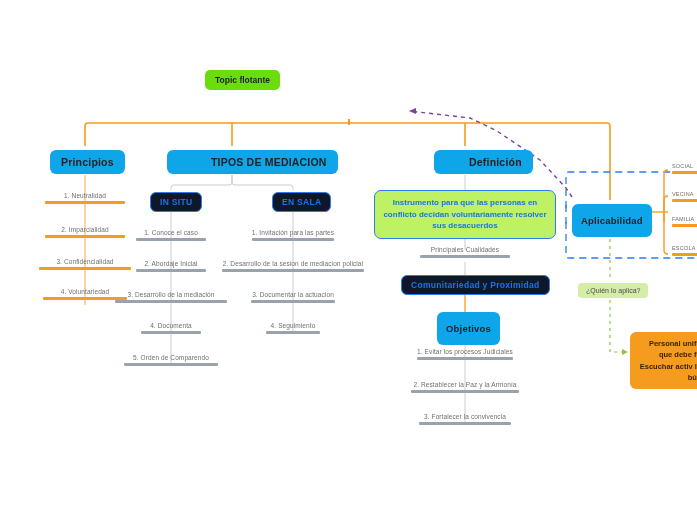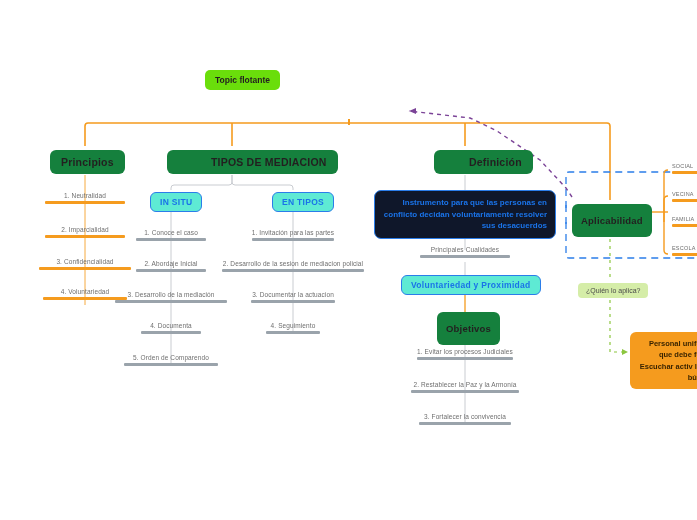--- a/index.html
+++ b/index.html
@@ -38,21 +38,21 @@
     font-size: 11px;
     font-weight: bold;
     border-radius: 7px;
     padding: 7px 13px;
     letter-spacing: .2px;
     box-shadow: 0 1px 2px rgba(0,0,0,.18);
   }
 
   
   .green {
-    background: #15803d;
+    background: #0ea5e9;
     color: #231f20;
     font-size: 10.5px;
     font-weight: bold;
     border-radius: 6px;
     padding: 6px 11px;
     letter-spacing: .2px;
   }
   .green.small {
     font-size: 9.5px;
     padding: 11px 9px;
@@ -63,40 +63,40 @@
     background: #6ADE0B;
     color: #231f20;
     font-size: 8.5px;
     font-weight: bold;
     border-radius: 5px;
     padding: 5px 10px;
   }
 
   
   .bluepill {
-    background: #5eead4;
+    background: #0f172a;
     color: #1A73E8;
     border: 1.6px solid #2B7DE9;
     border-radius: 6px;
     font-size: 8.5px;
     font-weight: bold;
     padding: 4px 9px;
     letter-spacing: .3px;
   }
 
   
   .bluebox {
-    background: #0f172a;
+    background: #bef264;
     color: #1A73E8;
     border: 1.6px solid #2B7DE9;
     border-radius: 7px;
     font-size: 8px;
     font-weight: bold;
     line-height: 1.45;
-    text-align: right;
+    text-align: center;
     padding: 6px 8px;
     white-space: normal;
   }
 
   
   .subitem {
     font-size: 6.5px;
     color: #6e6e6e;
     text-align: center;
     letter-spacing: .1px;
@@ -229,21 +229,21 @@
   </div>
   <div class="node subitem" style="left:171px; top:322px; width:92px;">
     <span class="txt">4. Documenta</span>
     <span class="bar" style="width:60px;"></span>
   </div>
   <div class="node subitem" style="left:171px; top:354px; width:108px;">
     <span class="txt">5. Orden de Comparendo</span>
     <span class="bar" style="width:94px;"></span>
   </div>
 
-  <div class="node bluepill" style="left:272px; top:192px;">EN TIPOS</div>
+  <div class="node bluepill" style="left:272px; top:192px;">EN SALA</div>
 
   <div class="node subitem" style="left:293px; top:229px; width:106px;">
     <span class="txt">1. Invitación para las partes</span>
     <span class="bar" style="width:82px;"></span>
   </div>
   <div class="node subitem" style="left:293px; top:260px; width:154px;">
     <span class="txt">2. Desarrollo de la sesion de mediacion policial</span>
     <span class="bar" style="width:142px;"></span>
   </div>
   <div class="node subitem" style="left:293px; top:291px; width:106px;">
@@ -257,21 +257,21 @@
 
   <div class="node green" style="left:434px; top:150px;padding-left:35px;">Definición</div>
 
   <div class="node bluebox" style="left:374px; top:190px; width:182px;">Instrumento para que las personas en conflicto decidan voluntariamente resolver sus desacuerdos</div>
 
   <div class="node subitem" style="left:465px; top:246px; width:96px;">
     <span class="txt">Principales Cualidades</span>
     <span class="bar" style="width:90px;"></span>
   </div>
 
-  <div class="node bluepill" style="left:401px; top:275px;">Voluntariedad y Proximidad</div>
+  <div class="node bluepill" style="left:401px; top:275px;">Comunitariedad y Proximidad</div>
 
   <div class="node green small" style="left:437px; top:312px;">Objetivos</div>
 
   <div class="node subitem" style="left:465px; top:348px; width:104px;">
     <span class="txt">1. Evitar los procesos Judiciales</span>
     <span class="bar" style="width:96px;"></span>
   </div>
   <div class="node subitem" style="left:465px; top:381px; width:114px;">
     <span class="txt">2. Restablecer la Paz y la Armonía</span>
     <span class="bar" style="width:108px;"></span>

